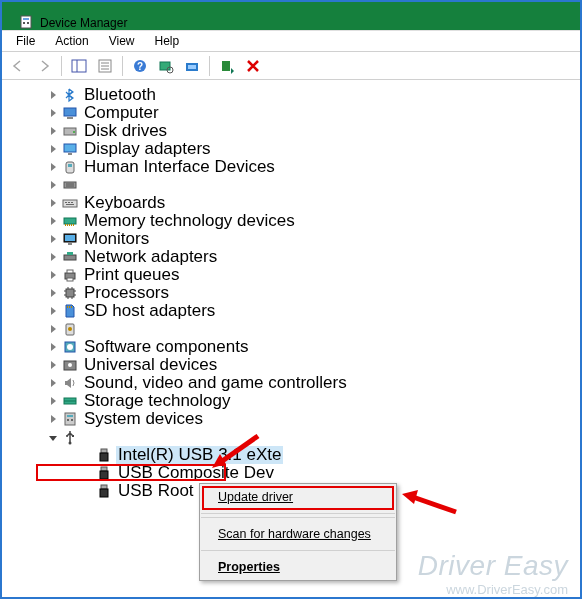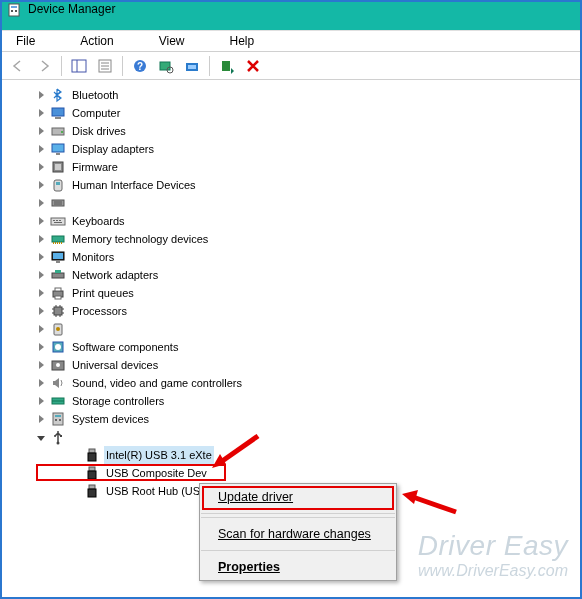--- a/index.html
+++ b/index.html
@@ -1,33 +1,33 @@
 <!DOCTYPE html>
 <html><head>
 <meta charset="utf-8">
 <style>
 * { box-sizing: border-box; margin: 0; padding: 0; font-family: "Segoe UI", Tahoma, sans-serif; }
 body { background: #fff; width: 582px; height: 599px; border: 2px solid #2b77cf; position: relative; overflow: hidden; }
 
 
-.titlebar { height: 28px; background: #14b8a6; display: flex; align-items: flex-start; padding: 0 4px; font-size: 12px; }
+.titlebar { height: 28px; background: #15803d; display: flex; align-items: flex-end; padding: 0 16px; font-size: 12px; }
 .titlebar .appicon { width: 16px; height: 16px; margin-right: 6px; display: flex; align-items: center; justify-content: center; }
 
 
-.menubar { height: 22px; display: flex; align-items: center; padding: 0 4px; font-size: 12px; border-top: 1px solid #e0e0e0; border-bottom: 1px solid #d0d0d0; gap: 25px; }
+.menubar { height: 22px; display: flex; align-items: center; padding: 0 4px; font-size: 12px; border-top: 1px solid #e0e0e0; border-bottom: 1px solid #d0d0d0; }
 .menubar .menuitem { padding: 2px 10px; cursor: default; }
 
 
 .toolbar { height: 28px; display: flex; align-items: center; padding: 0 4px; border-bottom: 1px solid #d0d0d0; gap: 2px; }
 .tbbtn { width: 24px; height: 24px; display: flex; align-items: center; justify-content: center; cursor: default; }
 .tbbtn.disabled { opacity: 0.35; cursor: default; }
 .tbsep { width: 1px; height: 20px; background: #ccc; margin: 0 3px; }
 
 
-.tree { padding: 6px 0 6px 14px; font-size: 11px; line-height: 18px; user-select: none; }
+.tree { padding: 6px 0 6px 26px; font-size: 17px; line-height: 18px; user-select: none; }
 .node { display: flex; align-items: center; height: 18px; white-space: nowrap; }
 .node .arrow { width: 14px; height: 14px; display: flex; align-items: center; justify-content: center; color: #666; cursor: default; }
 .node .arrow::before { content: ""; display: block; width: 0; height: 0; border-top: 4px solid transparent; border-bottom: 4px solid transparent; border-left: 5px solid #808080; }
 .node.expanded .arrow::before { border: none; width: 0; height: 0; border-left: 4px solid transparent; border-right: 4px solid transparent; border-top: 5px solid #404040; transform: translateY(1px); }
 .node .noarrow { width: 14px; }
 .node .icon { width: 16px; height: 16px; margin: 0 4px 0 2px; display: flex; align-items: center; justify-content: center; flex-shrink: 0; }
 .node .label { padding: 0 2px; }
 .node.selected .label { background: #cde6f7; }
 
 .children { padding-left: 18px; }
@@ -37,23 +37,23 @@
 .arrow-red { position: absolute; pointer-events: none; }
 
 
 .ctxmenu { position: absolute; background: #f0f0f0; border: 1px solid #a0a0a0; box-shadow: 2px 2px 4px rgba(0,0,0,0.3); font-size: 12.5px; z-index: 10; }
 .ctxitem { padding: 6px 20px 6px 18px; cursor: default; white-space: nowrap; text-decoration: underline; }
 .ctxitem.bold { font-weight: bold; }
 .ctxsep { height: 1px; background: #d0d0d0; margin: 3px 1px; }
 .ctxmenu .highlight { position: absolute; border: 2px solid #e40000; pointer-events: none; }
 
 
-.watermark { position: absolute; right: 12px; bottom: 17px; text-align: right; color: #cbd6de; pointer-events: none; font-family: "Segoe UI", sans-serif; }
+.watermark { position: absolute; right: 12px; bottom: 0; text-align: right; color: #cbd6de; pointer-events: none; font-family: "Segoe UI", sans-serif; }
 .watermark .wm1 { font-size: 28px; font-style: italic; font-weight: 300; letter-spacing: 0.5px; }
-.watermark .wm2 { font-size: 16px; font-style: italic; }
+.watermark .wm2 { font-size: 13px; }
 
 
 svg { display: block; }
 </style>
 </head>
 <body>
 
 <div class="titlebar">
   <span class="appicon">
     <svg width="16" height="16" viewBox="0 0 16 16">
@@ -165,30 +165,20 @@
       </div>
       <div class="node">
         <span class="arrow"></span>
         <span class="icon">
           <svg width="16" height="16">
             <rect x="2" y="3" width="12" height="8" fill="#5ab0e8" stroke="#25a"></rect>
             <rect x="6" y="12" width="4" height="2" fill="#888"></rect>
           </svg>
         </span>
         <span class="label">Display adapters</span>
-      </div>
-      <div class="node">
-        <span class="arrow"></span>
-        <span class="icon">
-          <svg width="16" height="16">
-            <rect x="3" y="3" width="10" height="10" fill="#888" stroke="#444"></rect>
-            <rect x="5" y="5" width="6" height="6" fill="#ccc"></rect>
-          </svg>
-        </span>
-        <span class="label">Firmware</span>
       </div>
       <div class="node">
         <span class="arrow"></span>
         <span class="icon">
           <svg width="16" height="16">
             <rect x="4" y="3" width="8" height="11" rx="2" fill="#ddd" stroke="#666"></rect>
             <rect x="6" y="5" width="4" height="3" fill="#5ab"></rect>
           </svg>
         </span>
         <span class="label">Human Interface Devices</span>
@@ -276,20 +266,32 @@
             <line x1="6" y1="12" x2="6" y2="14" stroke="#444"></line>
             <line x1="10" y1="12" x2="10" y2="14" stroke="#444"></line>
           </svg>
         </span>
         <span class="label">Processors</span>
       </div>
       <div class="node">
         <span class="arrow"></span>
         <span class="icon">
           <svg width="16" height="16">
+            <path d="M4 2 h6 l2 2 v10 h-8 z" fill="#4a90d9" stroke="#25a"></path>
+            <rect x="5" y="3" width="1" height="2" fill="#b80"></rect>
+            <rect x="7" y="3" width="1" height="2" fill="#b80"></rect>
+            <rect x="9" y="3" width="1" height="2" fill="#b80"></rect>
+          </svg>
+        </span>
+        <span class="label">SD host adapters</span>
+      </div>
+      <div class="node">
+        <span class="arrow"></span>
+        <span class="icon">
+          <svg width="16" height="16">
             <rect x="4" y="3" width="8" height="11" rx="1" fill="#ddd" stroke="#666"></rect>
             <circle cx="8" cy="8" r="2" fill="#b80"></circle>
           </svg>
         </span>
       </div>
       <div class="node">
         <span class="arrow"></span>
         <span class="icon">
           <svg width="16" height="16">
             <rect x="3" y="3" width="10" height="10" fill="#5ab" stroke="#25a"></rect>
@@ -319,21 +321,21 @@
         <span class="label">Sound, video and game controllers</span>
       </div>
       <div class="node">
         <span class="arrow"></span>
         <span class="icon">
           <svg width="16" height="16">
             <rect x="2" y="5" width="12" height="6" fill="#3a8" stroke="#175"></rect>
             <line x1="2" y1="8" x2="14" y2="8" stroke="#175"></line>
           </svg>
         </span>
-        <span class="label">Storage controllers</span>
+        <span class="label">Storage technology</span>
       </div>
       <div class="node">
         <span class="arrow"></span>
         <span class="icon">
           <svg width="16" height="16">
             <rect x="3" y="2" width="10" height="12" fill="#ccc" stroke="#666"></rect>
             <rect x="5" y="4" width="6" height="2" fill="#5ab"></rect>
             <rect x="5" y="8" width="2" height="2" fill="#666"></rect>
             <rect x="9" y="8" width="2" height="2" fill="#666"></rect>
           </svg>

